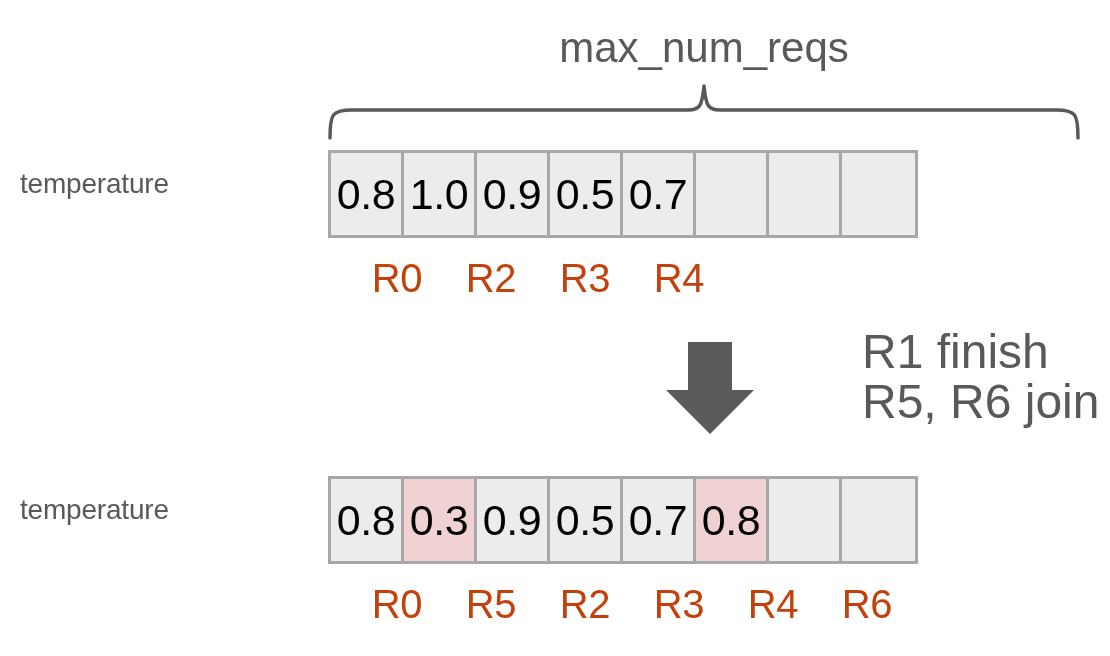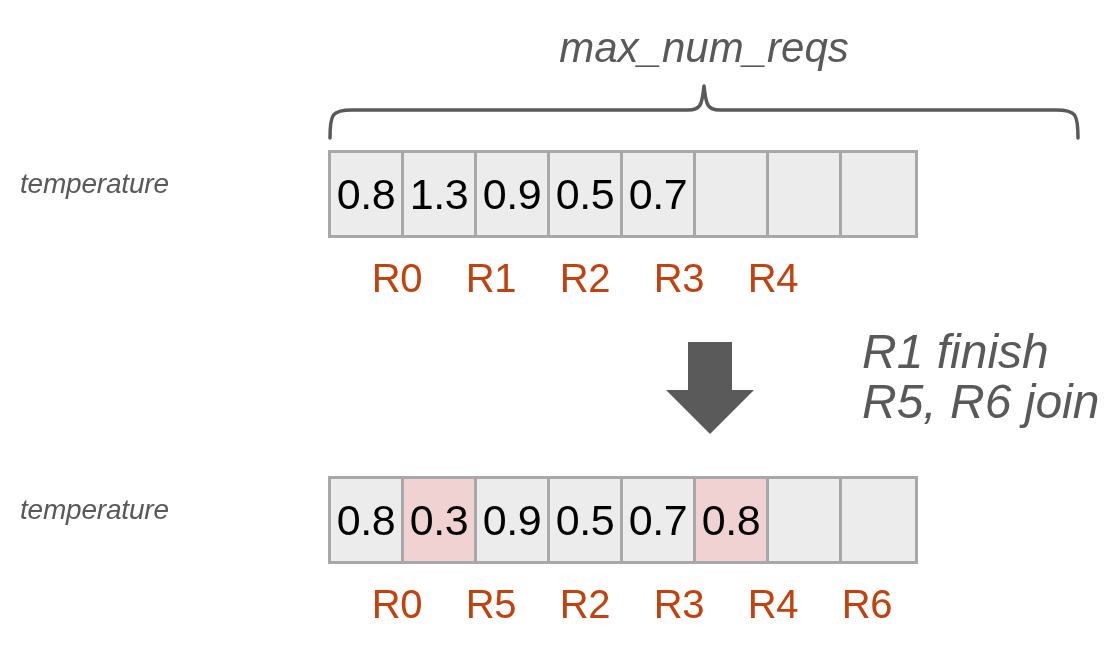--- a/index.html
+++ b/index.html
@@ -10,21 +10,21 @@
   body {
     width: 1110px;
     height: 656px;
     position: relative;
     overflow: hidden;
     font-family: "Liberation Sans", sans-serif;
     -webkit-font-smoothing: antialiased;
   }
 
   
-  .abs { position: absolute; font-style: italic; }
+  .abs { position: absolute; }
 
   
   .row-label {
     color: #595959;
     font-size: 28px;
     line-height: 1;
     white-space: nowrap;
     letter-spacing: -0.2px;
   }
 
@@ -105,32 +105,31 @@
              C 380 22, 382 26, 394 26
              L 730 26
              C 750 26, 752 30, 752 54" fill="none" stroke="#595959" stroke-width="3.5" stroke-linecap="round" stroke-linejoin="round"></path>
   </svg>
 </div>
 
 <div class="abs row-label" style="left:20px; top:170px;">temperature</div>
 
 <div class="array" id="array-row-0" style="left:328px; top:150px;">
     <div class="cell">0.8</div>
-    <div class="cell">1.3</div>
+    <div class="cell">1.0</div>
     <div class="cell">0.9</div>
     <div class="cell">0.5</div>
     <div class="cell">0.7</div>
     <div class="cell empty"></div>
     <div class="cell empty"></div>
     <div class="cell empty"></div>
   </div>
 
 <div class="slot-labels" id="slots-row-0" style="left:328px; top:258px;">
     <div class="slot-label">R0</div>
-    <div class="slot-label">R1</div>
     <div class="slot-label">R2</div>
     <div class="slot-label">R3</div>
     <div class="slot-label">R4</div>
     <div class="slot-label"></div>
     <div class="slot-label"></div>
     <div class="slot-label"></div>
   </div>
 
 <div class="abs" style="left:664px; top:342px;">
   <svg class="arrow-svg" width="92" height="94" viewBox="0 0 92 94" xmlns="http://www.w3.org/2000/svg" aria-hidden="true">

